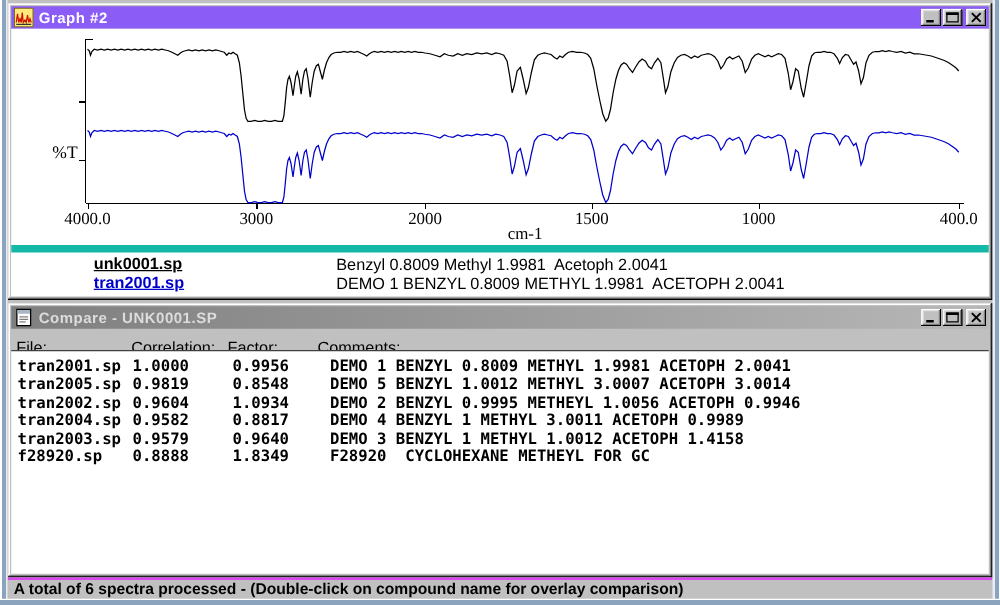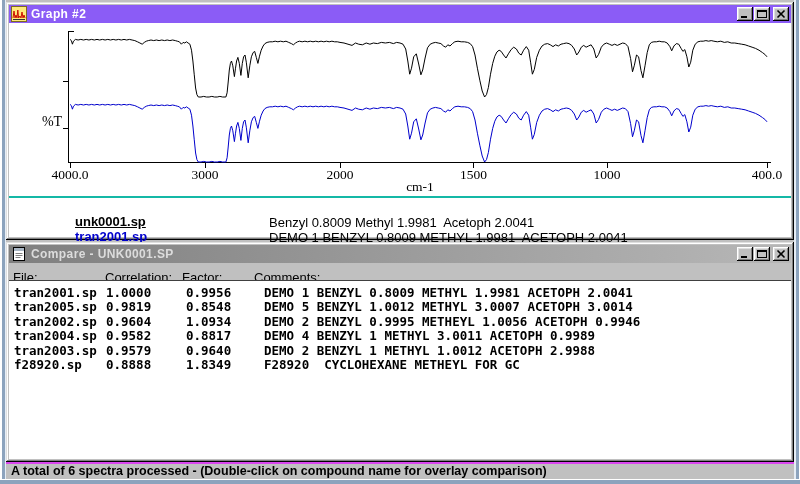--- a/index.html
+++ b/index.html
@@ -27,21 +27,21 @@
   .wbtn{width:16px;height:14px;background:#c0c0c0;border:0;padding:0;margin-left:1px;
     display:flex;align-items:center;justify-content:center;
     box-shadow:inset -1px -1px #000,inset 1px 1px #fff,inset -2px -2px #808080,inset 2px 2px #dfdfdf;}
   .wbtn.closebtn{margin-left:3px;}
   .wbtn svg{display:block;}
 
   .graph-client{position:absolute;left:3px;right:3px;top:21px;bottom:3px;background:#fff;}
   .plot{position:absolute;left:0;top:0;right:0;height:173px;}
   .plot svg{display:block;width:100%;height:100%;}
   .legend{position:absolute;left:0;right:0;top:173px;bottom:0;background:#fff;
-    border-top:2px solid #14b8a6;box-shadow:inset 0 1px #fff;padding-top:16px;}
+    border-top:6px solid #14b8a6;box-shadow:inset 0 1px #fff;padding-top:1px;}
   .legend-row{position:relative;height:15px;}
   .legend-file{position:absolute;left:66px;top:0;font-size:13px;font-weight:bold;
     text-decoration:underline;white-space:pre;}
   .legend-comment{position:absolute;left:260px;top:1px;font-size:13px;color:#000;white-space:pre;}
 
   .compare-header{position:absolute;left:3px;right:3px;top:27px;height:17px;background:#c0c0c0;
     font-size:13px;font-weight:normal;color:#000;}
   .compare-header span{position:absolute;top:1px;white-space:nowrap;}
   .col-file{left:4px;} .col-corr{left:96px;} .col-factor{left:173px;} .col-comments{left:245px;}
 
@@ -190,21 +190,21 @@
         <div class="compare-row">
           <span class="cr-file">tran2004.sp</span>
           <span class="cr-corr">0.9582</span>
           <span class="cr-factor">0.8817</span>
           <span class="cr-comments">DEMO 4 BENZYL 1 METHYL 3.0011 ACETOPH 0.9989</span>
         </div>
         <div class="compare-row">
           <span class="cr-file">tran2003.sp</span>
           <span class="cr-corr">0.9579</span>
           <span class="cr-factor">0.9640</span>
-          <span class="cr-comments">DEMO 2 BENZYL 1 METHYL 1.0012 ACETOPH 2.9988</span>
+          <span class="cr-comments">DEMO 3 BENZYL 1 METHYL 1.0012 ACETOPH 1.4158</span>
         </div>
         <div class="compare-row">
           <span class="cr-file">f28920.sp</span>
           <span class="cr-corr">0.8888</span>
           <span class="cr-factor">1.8349</span>
           <span class="cr-comments">F28920  CYCLOHEXANE METHEYL FOR GC</span>
         </div>
       </div>
   </div>
 

